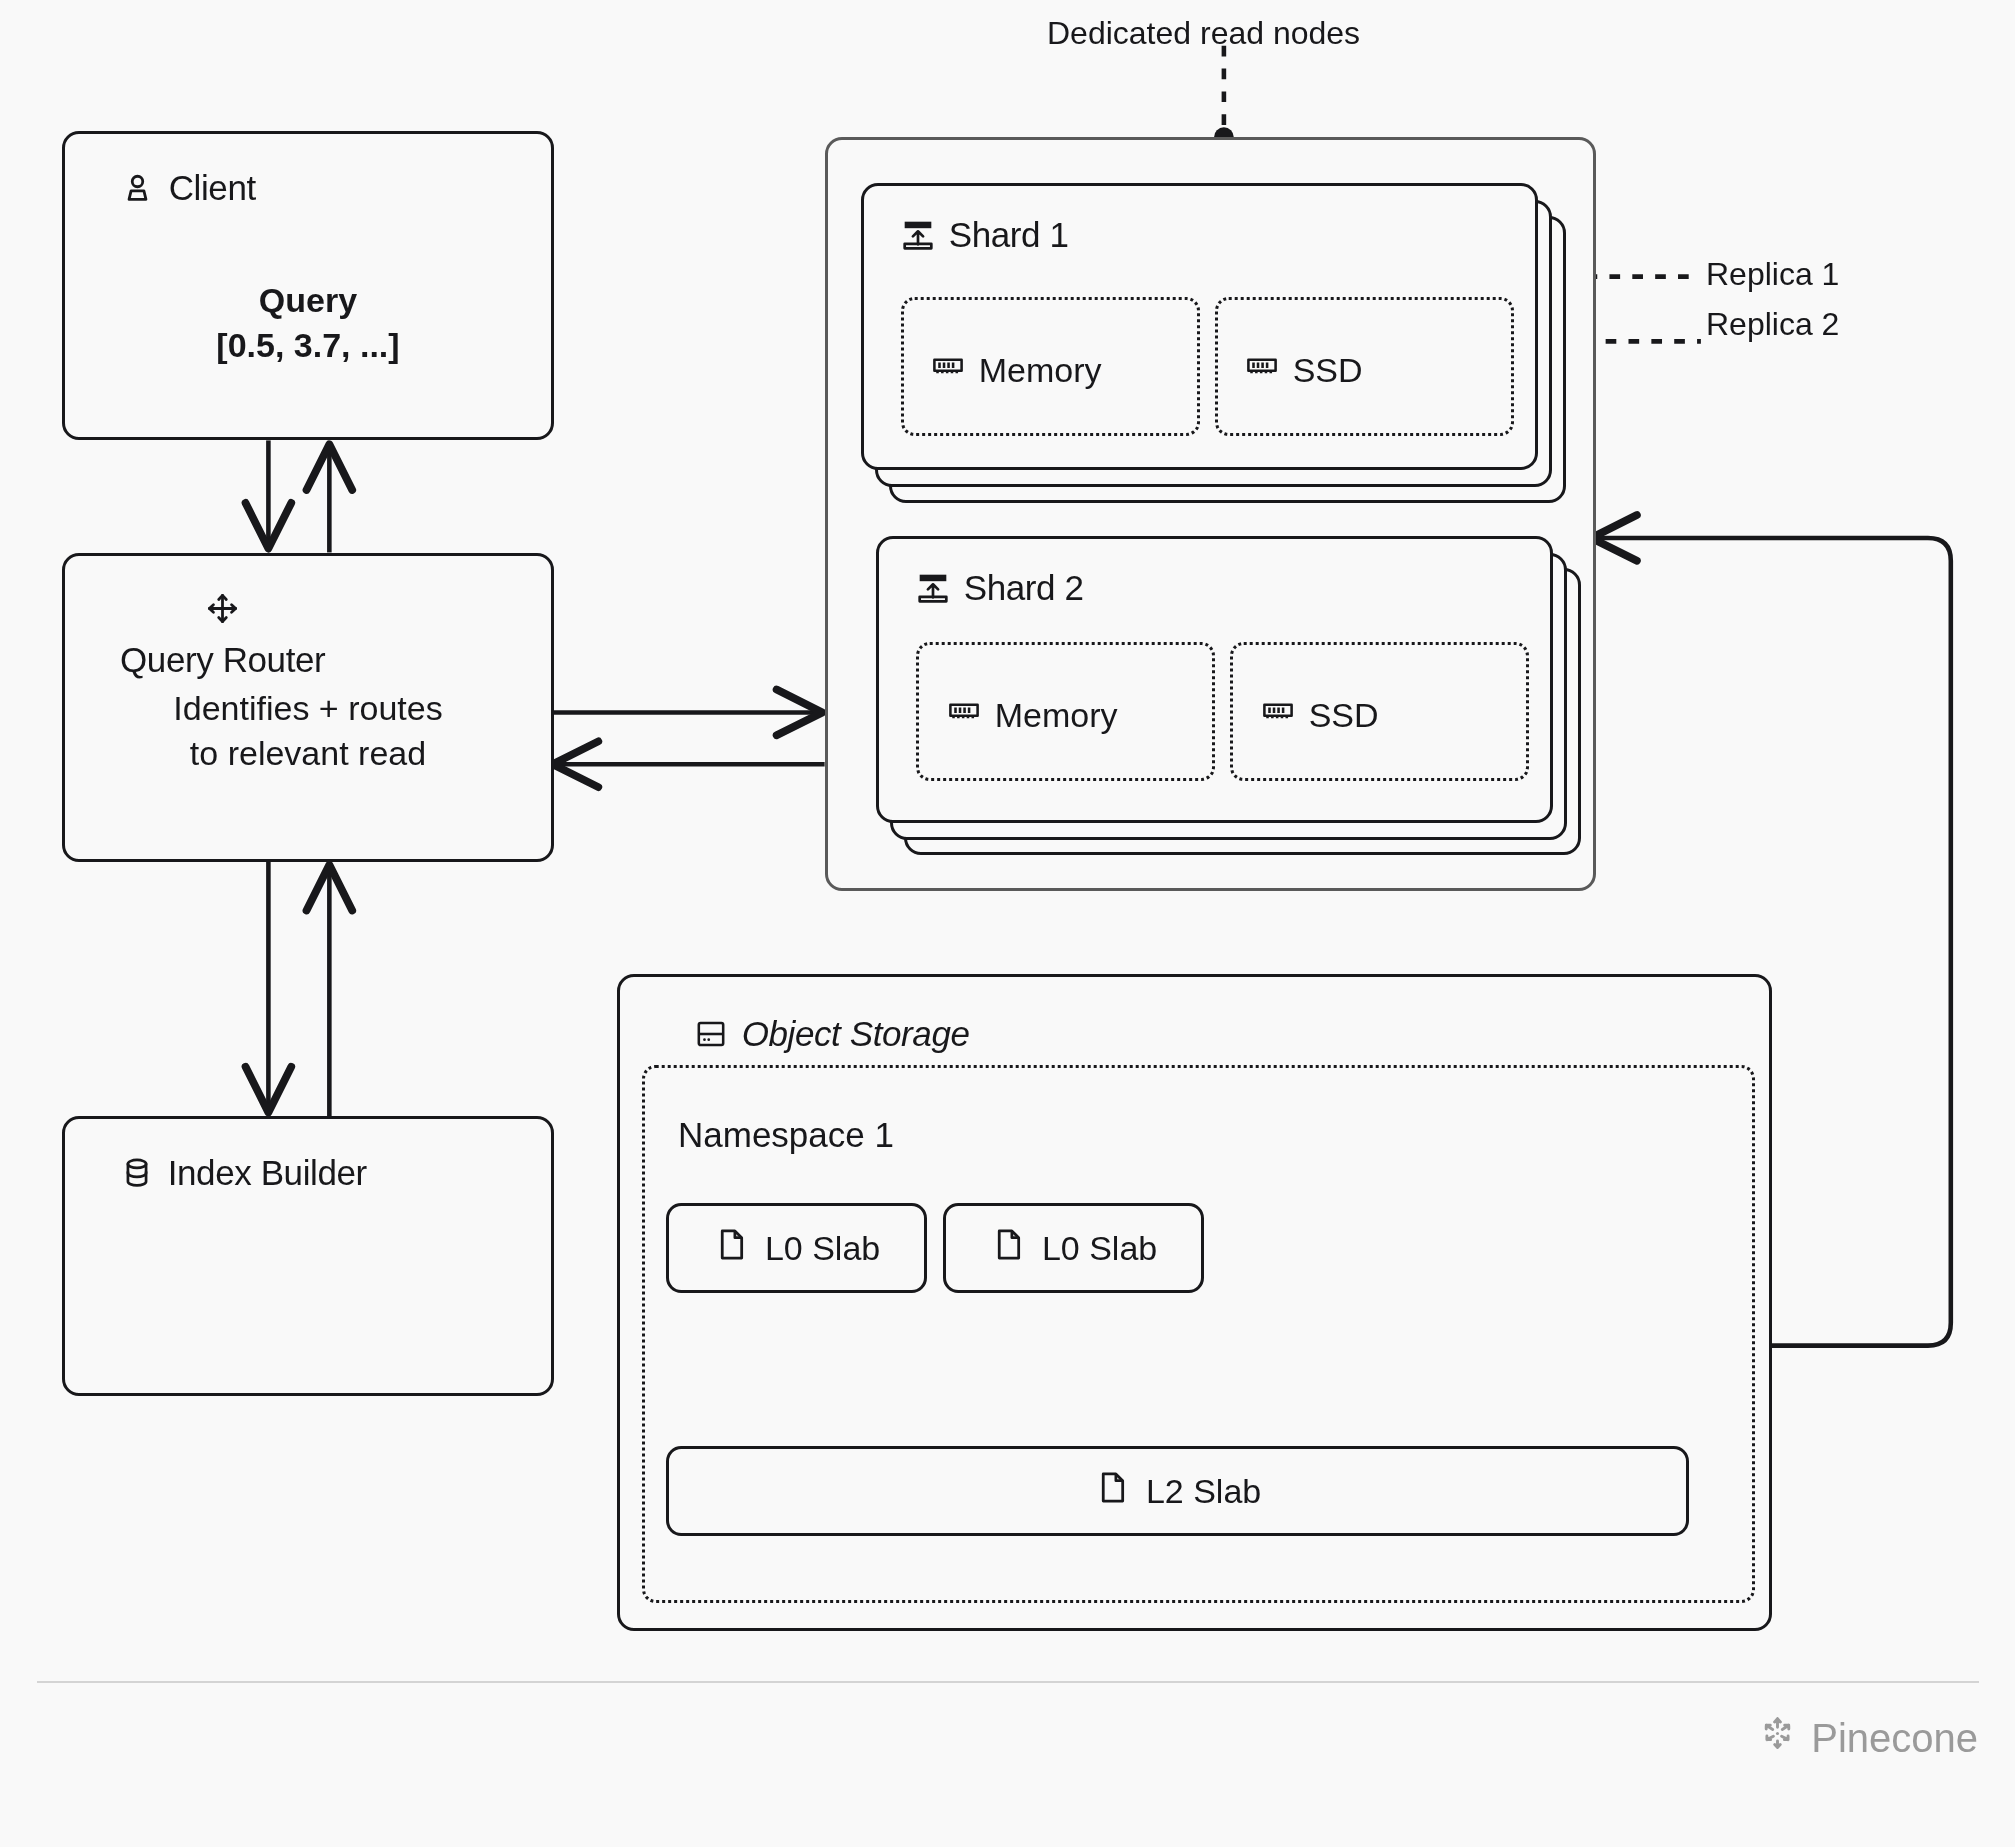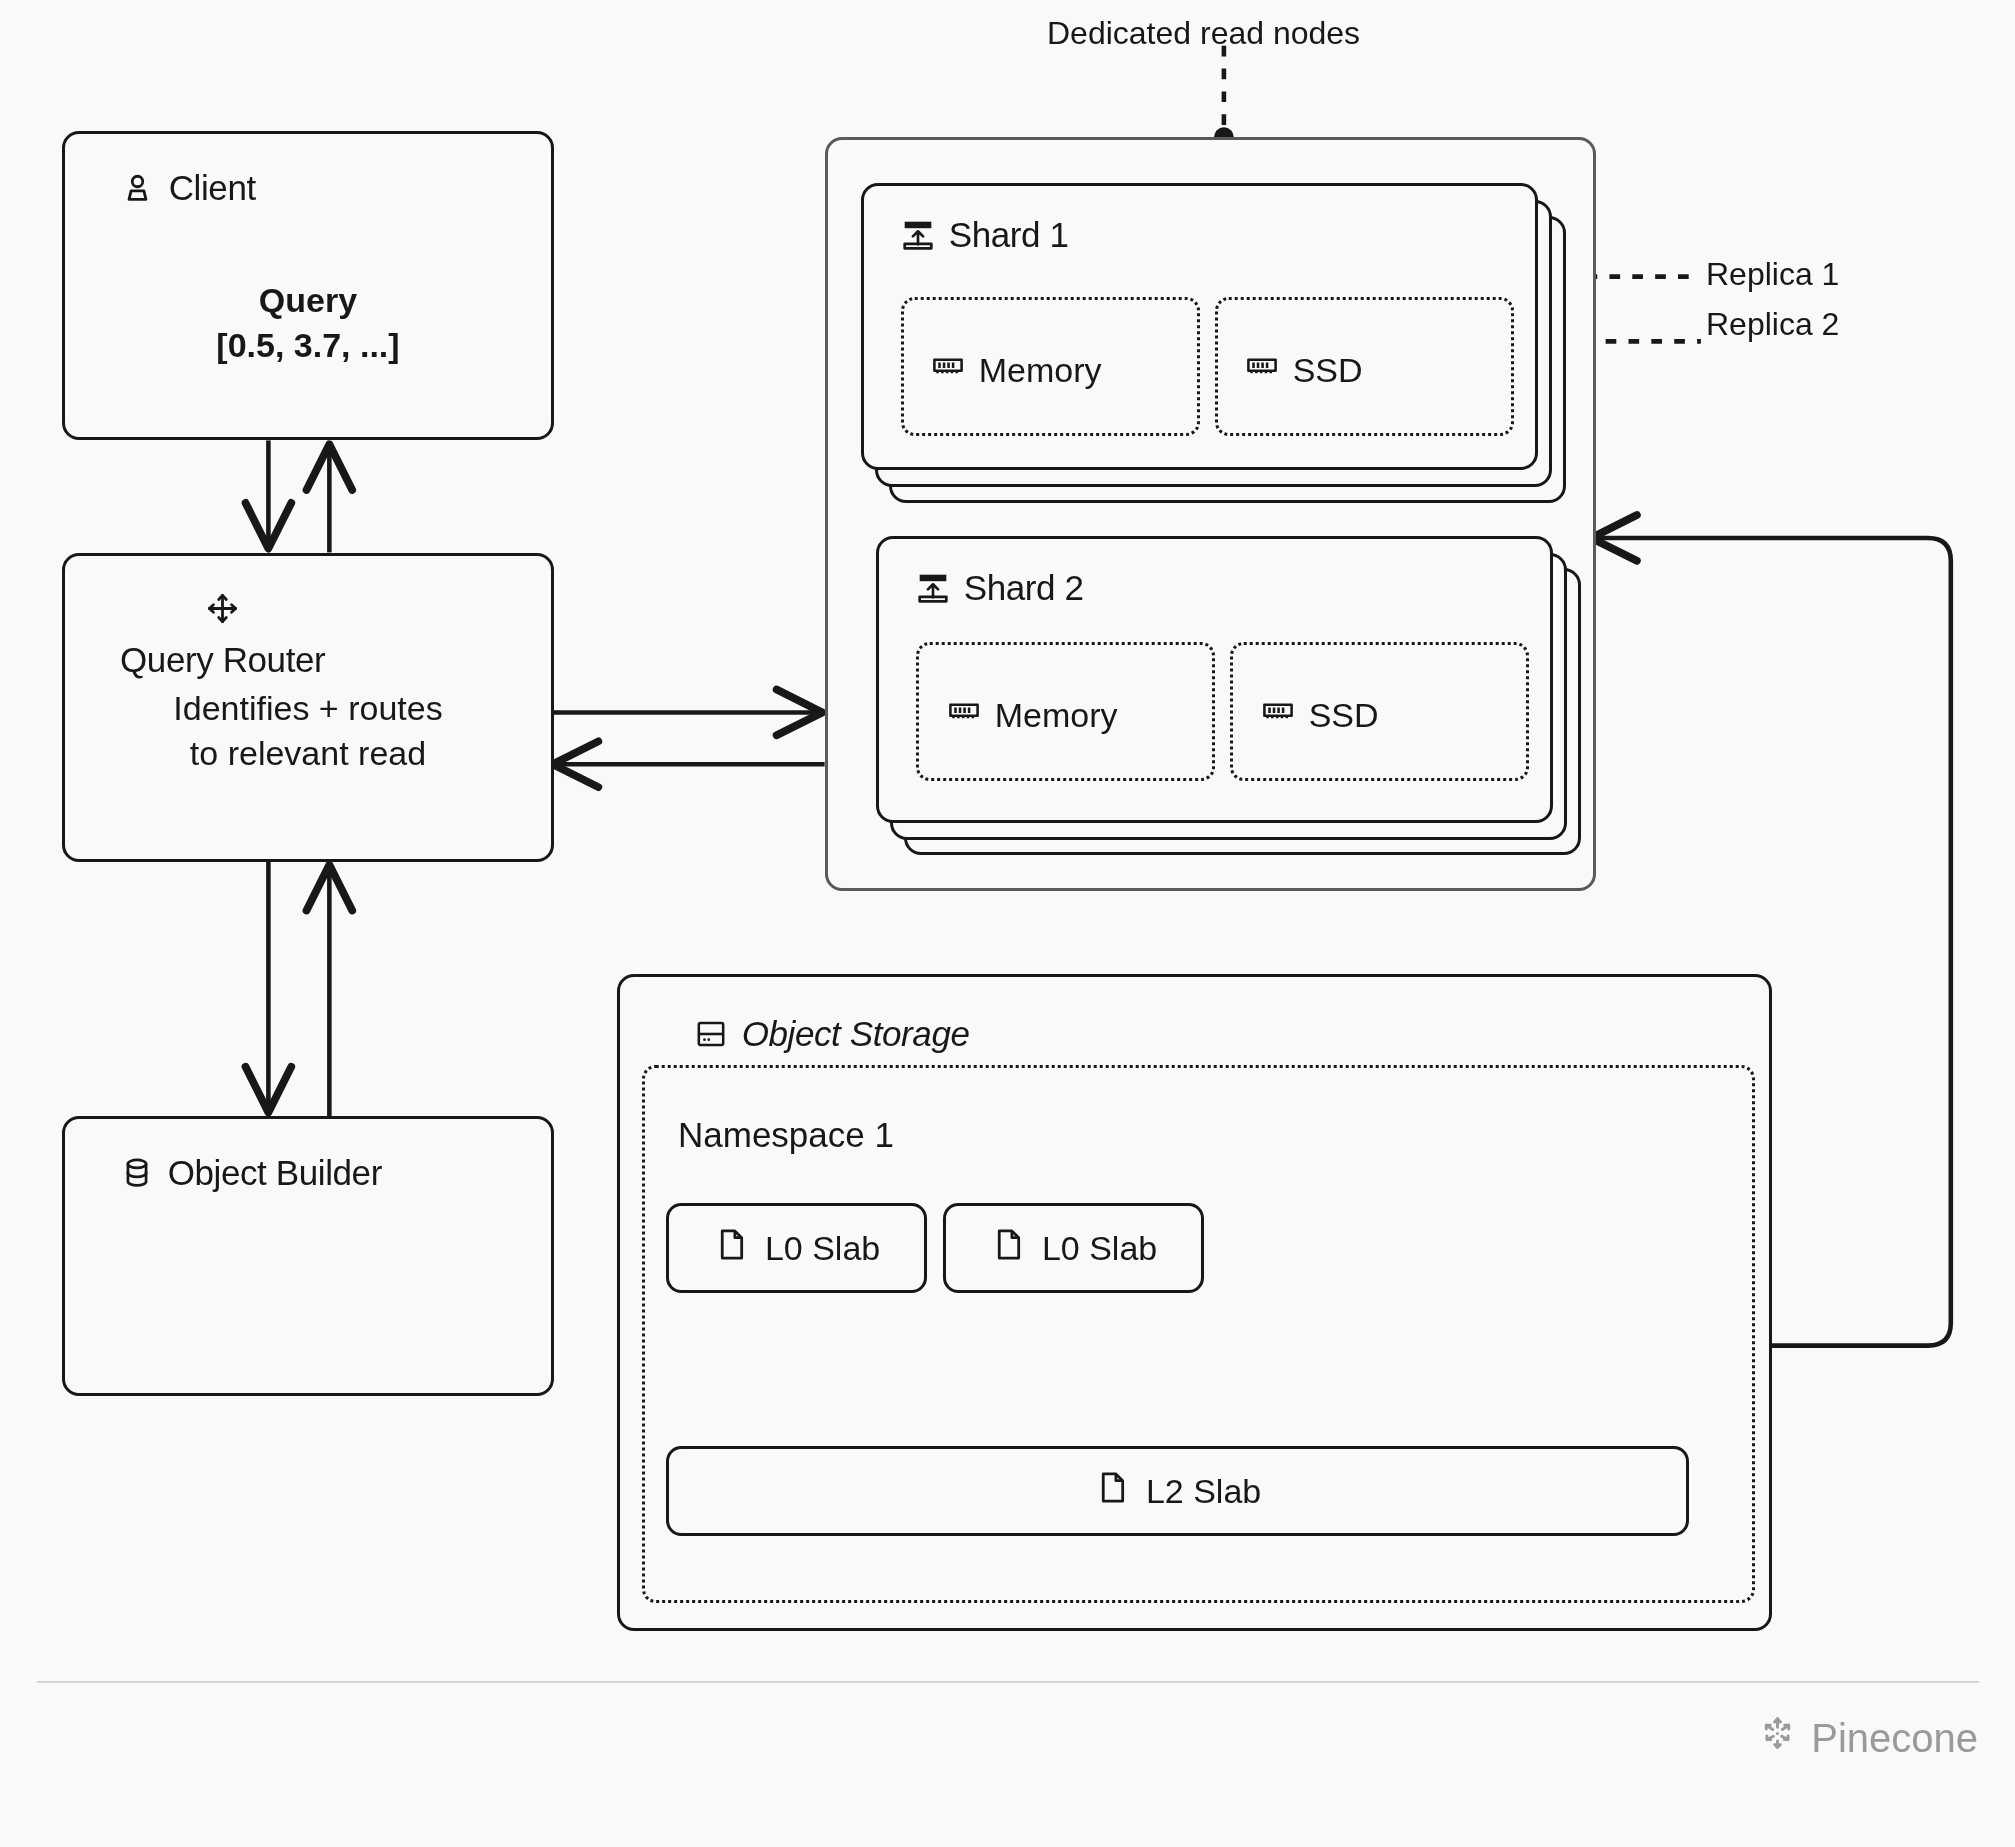--- a/index.html
+++ b/index.html
@@ -135,21 +135,21 @@
 
   <div class="box" style="left:62px;top:1116px;width:492px;height:280px;"></div>
   <div class="hdr" style="left:120px;top:1153px;">
     <span class="ico">
       <svg width="34" height="34" viewBox="0 0 24 24" fill="none" stroke="#18181b" stroke-width="1.9" stroke-linecap="round" stroke-linejoin="round">
         <ellipse cx="12" cy="5.6" rx="6.4" ry="2.8"></ellipse>
         <path d="M5.6 5.6 V12 c0 1.55 2.87 2.8 6.4 2.8 s6.4-1.25 6.4-2.8 V5.6"></path>
         <path d="M5.6 11.3 V18 c0 1.55 2.87 2.8 6.4 2.8 s6.4-1.25 6.4-2.8 V11.3"></path>
       </svg>
     </span>
-    <span>Object Builder</span>
+    <span>Index Builder</span>
   </div>
 
   <div class="box gray" style="left:825px;top:137px;width:771px;height:754px;"></div>
   <div class="annot" style="left:1047px;top:15.2px;">Dedicated read nodes</div>
 
   <div class="box" style="left:889px;top:216px;width:677px;height:287px;"></div>
   <div class="box" style="left:875px;top:200px;width:677px;height:287px;"></div>
 
   <div class="box" style="left:861px;top:183px;width:677px;height:287px;"></div>
   <div class="hdr" style="left:901px;top:215px;">

